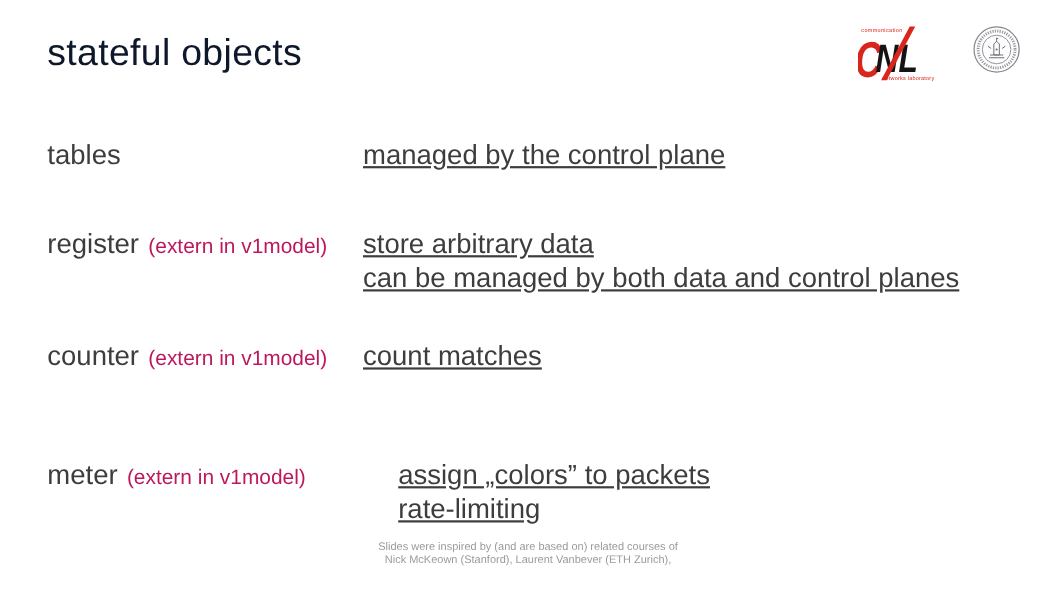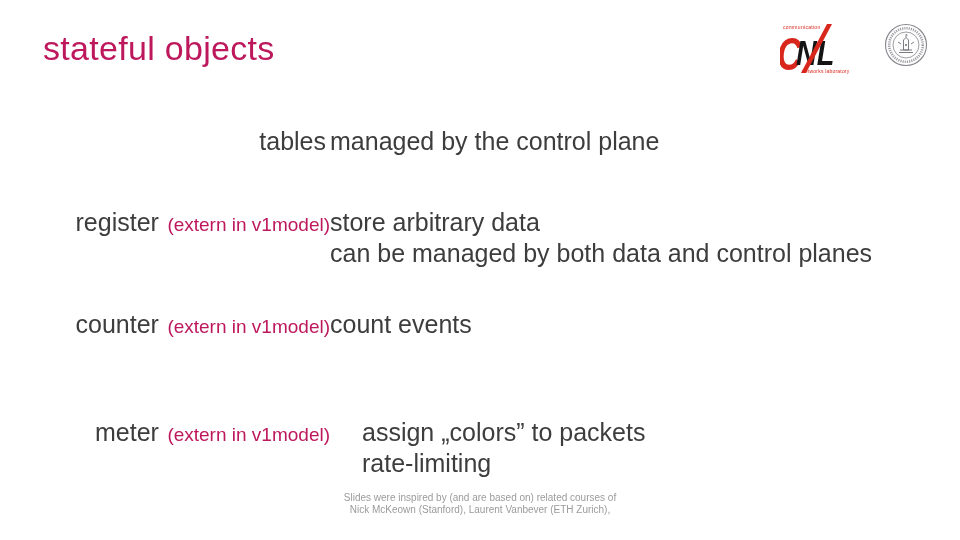--- a/index.html
+++ b/index.html
@@ -11,21 +11,21 @@
     overflow:hidden;
     color:#3d3d3d;
   }
   .title {
     position:absolute;
     left:43px; top:30px;
     font-size:34px;
     font-weight:400;
     line-height:1.1;
     letter-spacing:0.3px;
-    color:#be185d;
+    color:#0f172a;
   }
   .logo-area {
     position:absolute;
     right:30px; top:20px;
     width:150px; height:58px;
   }
   .cnl-logo { position:absolute; left:0; top:3px; }
   .seal { position:absolute; right:2px; top:3px; }
 
   .row {
@@ -36,29 +36,29 @@
   }
   .row-1 { top:126px; }
   .row-2 { top:207px; }
   .row-3 { top:309px; }
   .row-4 { top:417px;gap:32px; }
   .term-col {
     flex:0 0 287px;
     width:287px;
     line-height:30.5px;
     white-space:nowrap;
-    text-align:right;
   }
   .term { font-size:25px; color:#3d3d3d; }
   .extern { font-size:19px; color:#be185d; margin-left:4px; }
   .desc-col { flex:1; }
   .desc {
     font-size:25px;
     line-height:30.5px;
     color:#3d3d3d;
+    text-decoration:underline;
   }
   .desc:empty { display:none; }
   .footer {
     position:absolute;
     left:0; right:0; top:492px;
     text-align:center;
     font-size:10px;
     line-height:12px;
     color:#9b9b9b;
   }
@@ -116,21 +116,21 @@
     <div class="desc">can be managed by both data and control planes</div>
   </div>
 </div>
 
 <div class="row row-3">
   <div class="term-col">
     <span class="term">counter</span>
     <span class="extern">(extern in v1model)</span>
   </div>
   <div class="desc-col">
-    <div class="desc">count events</div>
+    <div class="desc">count matches</div>
   </div>
 </div>
 
 <div class="row row-4">
   <div class="term-col">
     <span class="term">meter</span>
     <span class="extern">(extern in v1model)</span>
   </div>
   <div class="desc-col">
     <div class="desc">assign „colors” to packets</div>

